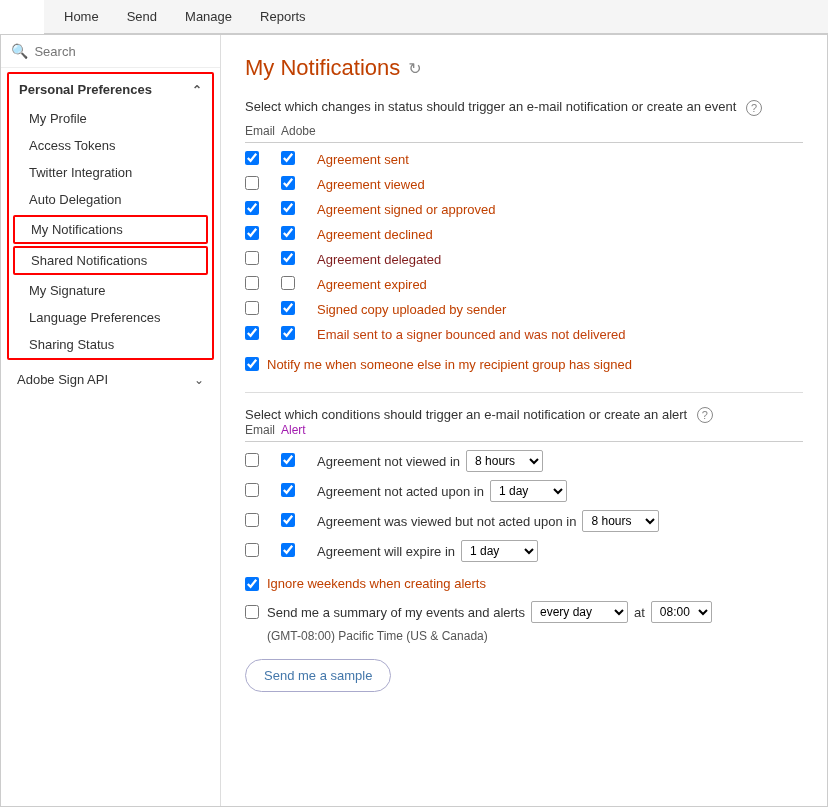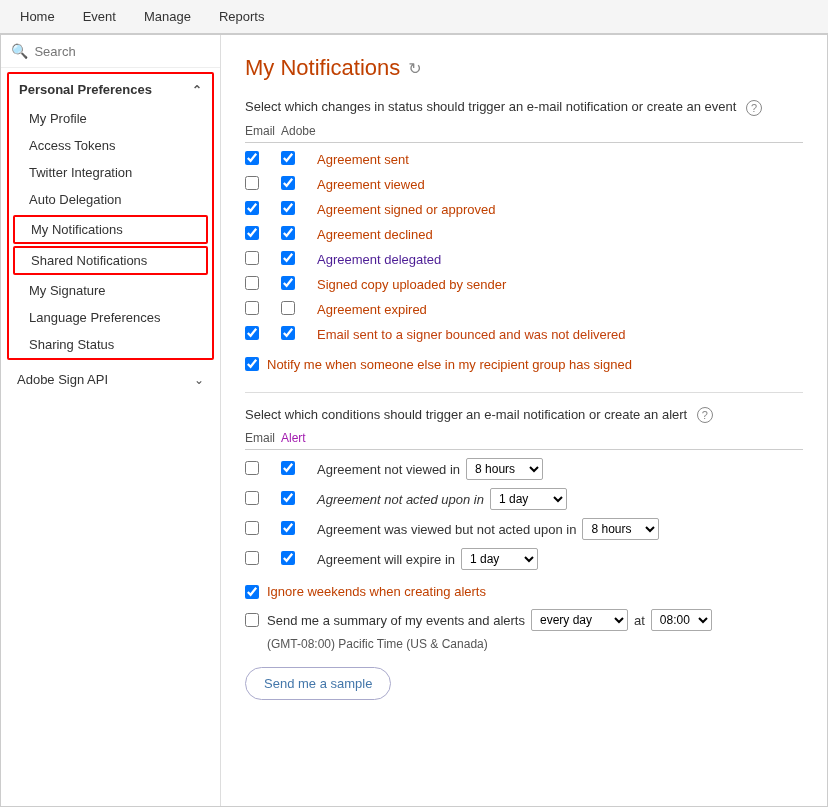--- a/index.html
+++ b/index.html
@@ -2,23 +2,23 @@
 <html><head>
   <meta charset="utf-8">
   <style>
     * { box-sizing: border-box; margin: 0; padding: 0; }
     body { font-family: Arial, sans-serif; font-size: 13px; background: #fff; color: #333; width: 828px; }
   </style>
 </head>
 <body>
 
 <div>
-  <div style="display:flex; background:#f5f5f5; border-bottom:1px solid #ccc; padding:0 6px; height:34px;">
+  <div style="display:flex; background:#f5f5f5; border-bottom:1px solid #ccc; padding:0 6px; height:34px;margin-left:44px;">
     <div style="padding:0 14px; line-height:34px; cursor:pointer; font-size:13px;">Home</div>
-    <div style="padding:0 14px; line-height:34px; cursor:pointer; font-size:13px;">Event</div>
+    <div style="padding:0 14px; line-height:34px; cursor:pointer; font-size:13px;">Send</div>
     <div style="padding:0 14px; line-height:34px; cursor:pointer; font-size:13px;">Manage</div>
     <div style="padding:0 14px; line-height:34px; cursor:pointer; font-size:13px;">Reports</div>
   </div>
 </div>
 
 <div style="display:flex; border:1px solid #ccc; min-height:773px;">
 
   <div style="width:220px; min-width:220px; border-right:1px solid #ddd; background:#fff;">
 
     <div style="display:flex; align-items:center; padding:8px 10px; border-bottom:1px solid #eee;">
@@ -96,48 +96,48 @@
       <span style="font-size:13px; color:#c04000;">Agreement signed or approved</span>
     </div>
     <div style="display:flex; align-items:center; padding:4px 0;">
       <div style="min-width:36px;"><input type="checkbox" checked="" style="width: 14px; height: 14px; cursor: pointer;"></div>
       <div style="min-width:36px;"><input type="checkbox" checked="" style="width: 14px; height: 14px; cursor: pointer;"></div>
       <span style="font-size:13px; color:#c04000;">Agreement declined</span>
     </div>
     <div style="display:flex; align-items:center; padding:4px 0;">
       <div style="min-width:36px;"><input type="checkbox" style="width: 14px; height: 14px; cursor: pointer;"></div>
       <div style="min-width:36px;"><input type="checkbox" checked="" style="width: 14px; height: 14px; cursor: pointer;"></div>
-      <span style="font-size:13px; color:#4c1d95;">Agreement delegated</span>
+      <span style="font-size:13px; color:#7f1d1d;">Agreement delegated</span>
+    </div>
+    <div style="display:flex; align-items:center; padding:4px 0;">
+      <div style="min-width:36px;"><input type="checkbox" style="width: 14px; height: 14px; cursor: pointer;"></div>
+      <div style="min-width:36px;"><input type="checkbox" style="width: 14px; height: 14px; cursor: pointer;"></div>
+      <span style="font-size:13px; color:#c04000;">Agreement expired</span>
     </div>
     <div style="display:flex; align-items:center; padding:4px 0;">
       <div style="min-width:36px;"><input type="checkbox" style="width: 14px; height: 14px; cursor: pointer;"></div>
       <div style="min-width:36px;"><input type="checkbox" checked="" style="width: 14px; height: 14px; cursor: pointer;"></div>
       <span style="font-size:13px; color:#c04000;">Signed copy uploaded by sender</span>
-    </div>
-    <div style="display:flex; align-items:center; padding:4px 0;">
-      <div style="min-width:36px;"><input type="checkbox" style="width: 14px; height: 14px; cursor: pointer;"></div>
-      <div style="min-width:36px;"><input type="checkbox" style="width: 14px; height: 14px; cursor: pointer;"></div>
-      <span style="font-size:13px; color:#c04000;">Agreement expired</span>
     </div>
     <div style="display:flex; align-items:center; padding:4px 0;">
       <div style="min-width:36px;"><input type="checkbox" checked="" style="width: 14px; height: 14px; cursor: pointer;"></div>
       <div style="min-width:36px;"><input type="checkbox" checked="" style="width: 14px; height: 14px; cursor: pointer;"></div>
       <span style="font-size:13px; color:#c2410c;">Email sent to a signer bounced and was not delivered</span>
     </div>
 
     
     <div style="display:flex; align-items:center; padding:6px 0; margin-top:4px;">
       <input type="checkbox" checked="" style="width: 14px; height: 14px; margin-right: 8px; cursor: pointer;">
       <span style="font-size:13px; color:#c04000;">Notify me when someone else in my recipient group has signed</span>
     </div>
 
     <hr style="border:none; border-top:1px solid #ddd; margin:14px 0;">
 
     
-    <div style="font-size:13px; color:#333; margin-bottom:8px;">
+    <div style="font-size:13px; color:#333; ">
       <span>Select which conditions should trigger an e-mail notification or create an alert</span>
       <span style="display:inline-flex; align-items:center; justify-content:center; width:16px; height:16px; border-radius:50%; border:1px solid #888; color:#888; font-size:11px; cursor:pointer; margin-left:6px; vertical-align:middle;">?</span>
     </div>
 
     
     <div style="display:flex; align-items:center; padding:0 0 4px 0; border-bottom:1px solid #ccc; margin-bottom:4px;">
       <div style="min-width:36px; font-size:12px; color:#555;">Email</div>
       <div style="min-width:36px; font-size:12px; color:#a21caf;">Alert</div>
     </div>
 
@@ -152,21 +152,21 @@
         <option>12 hours</option>
         <option>1 day</option>
         <option>2 days</option>
       </select>
     </div>
 
     
     <div style="display:flex; align-items:center; padding:4px 0;">
       <div style="min-width:36px;"><input type="checkbox" style="width: 14px; height: 14px; cursor: pointer;"></div>
       <div style="min-width:36px;"><input type="checkbox" checked="" style="width: 14px; height: 14px; cursor: pointer;"></div>
-      <span style="font-size:13px; color:#333;font-style:italic;">Agreement not acted upon in</span>
+      <span style="font-size:13px; color:#333;">Agreement not acted upon in</span>
       <select style="font-size:12px; padding:2px 4px; border:1px solid #aaa; border-radius:2px; cursor:pointer; background:#fff; height:22px; margin:0 6px;">
         <option>4 hours</option>
         <option>8 hours</option>
         <option>12 hours</option>
         <option selected="">1 day</option>
         <option>2 days</option>
       </select>
     </div>
 
     

